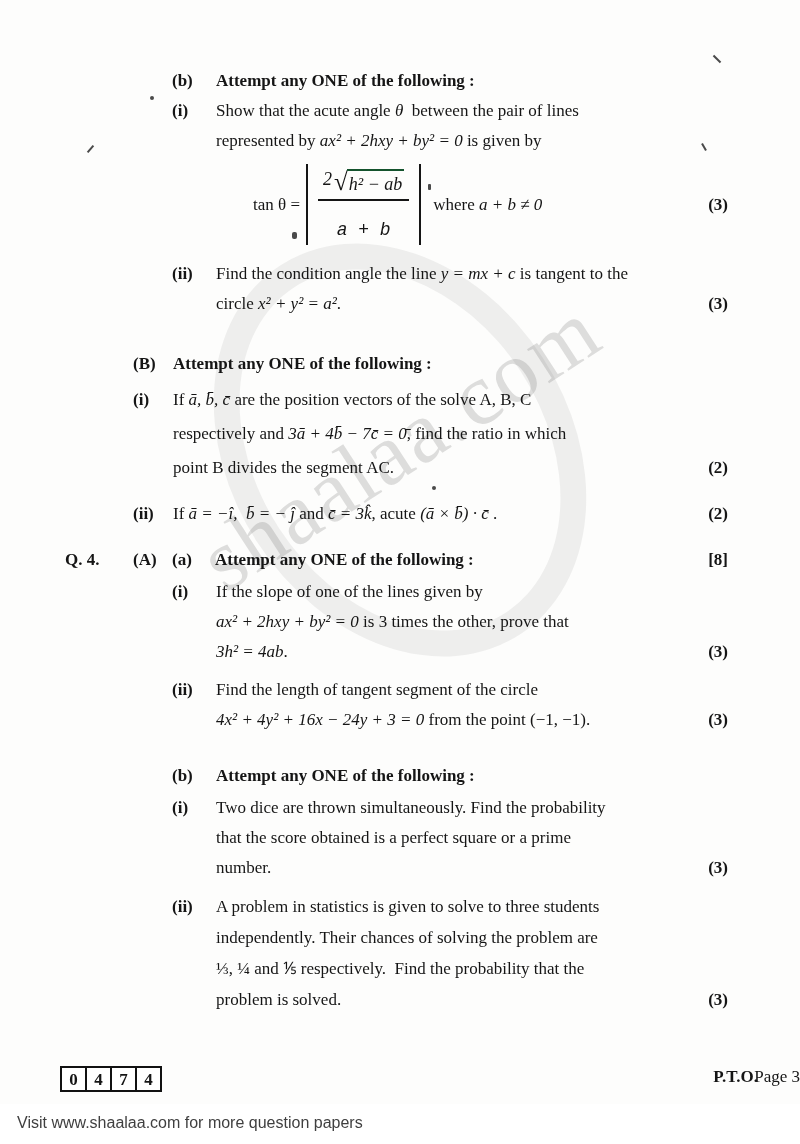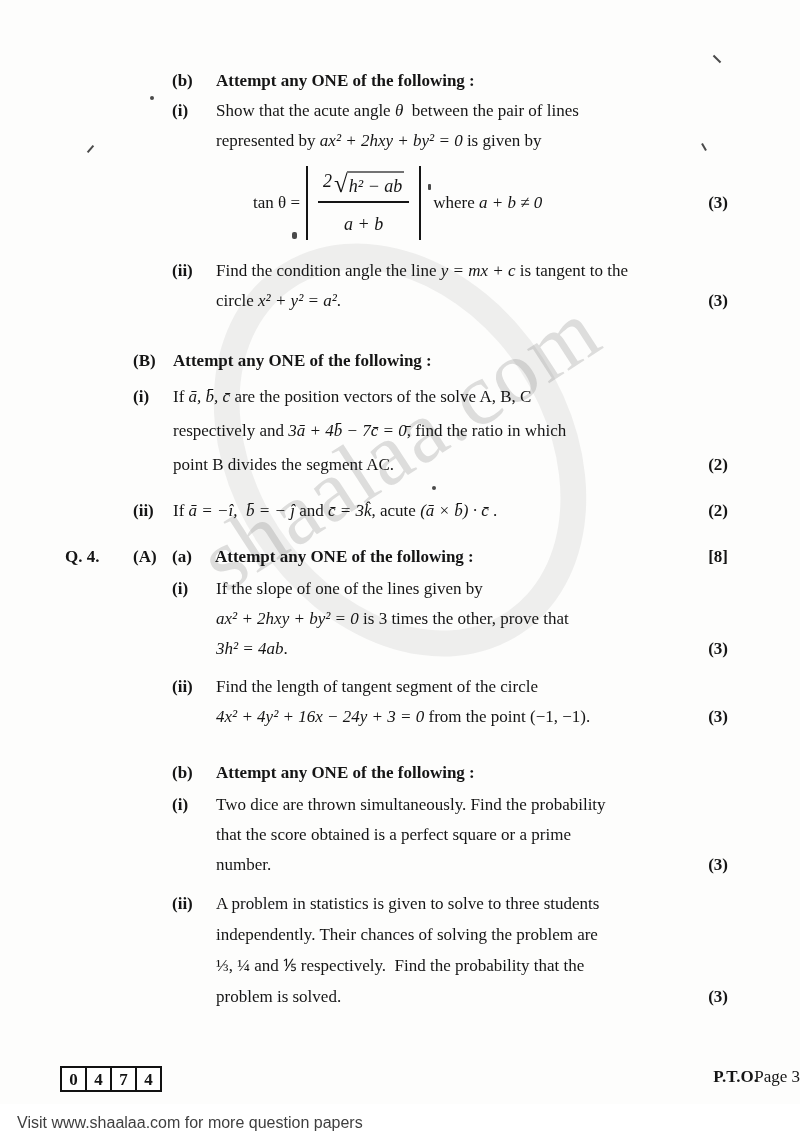--- a/index.html
+++ b/index.html
@@ -49,23 +49,23 @@
     margin:8px 72px 14px 253px; min-height:78px;
   }
   .f-lhs { margin-right:6px; }
   .abs-group {
     display:inline-flex; align-items:center;
     border-left:2px solid #151515; border-right:2px solid #151515;
     padding:5px 10px;
   }
   .frac { display:inline-flex; flex-direction:column; align-items:center; font-style:italic; font-size:18px; }
   .frac .num { display:inline-flex; align-items:flex-start; border-bottom:2px solid #151515; padding:0 5px 4px 5px; }
-  .frac .den { padding-top:11px; }
+  .frac .den { padding-top:19px;font-family:Liberation Mono, monospace; }
   .sqrt-sign { font-style:normal; font-size:25px; line-height:1; margin:0 -1px 0 2px; }
-  .radicand { border-top:2px solid #737373; padding:3px 2px 0 2px; }
+  .radicand { border-top:2px solid #14532d; padding:3px 2px 0 2px; }
   .f-where { margin-left:12px; white-space:pre; }
   .f-spacer { flex:1; }
   .formula-row .marks { width:56px; }
 
   
   .mt28 { margin-top:28px; } .mt30 { margin-top:14px; } .mt26 { margin-top:26px; }
   .mt12 { margin-top:12px; } .mt8 { margin-top:8px; } .mt2 { margin-top:2px; }
 
   
   .footer { position:absolute; left:0; right:0; top:1066px; height:30px; z-index:3; }

